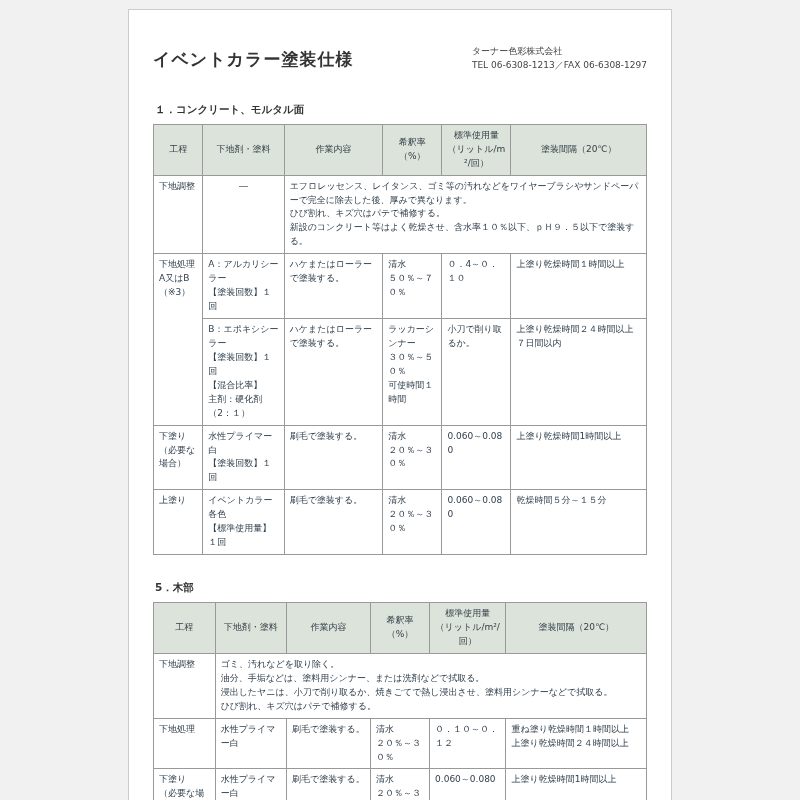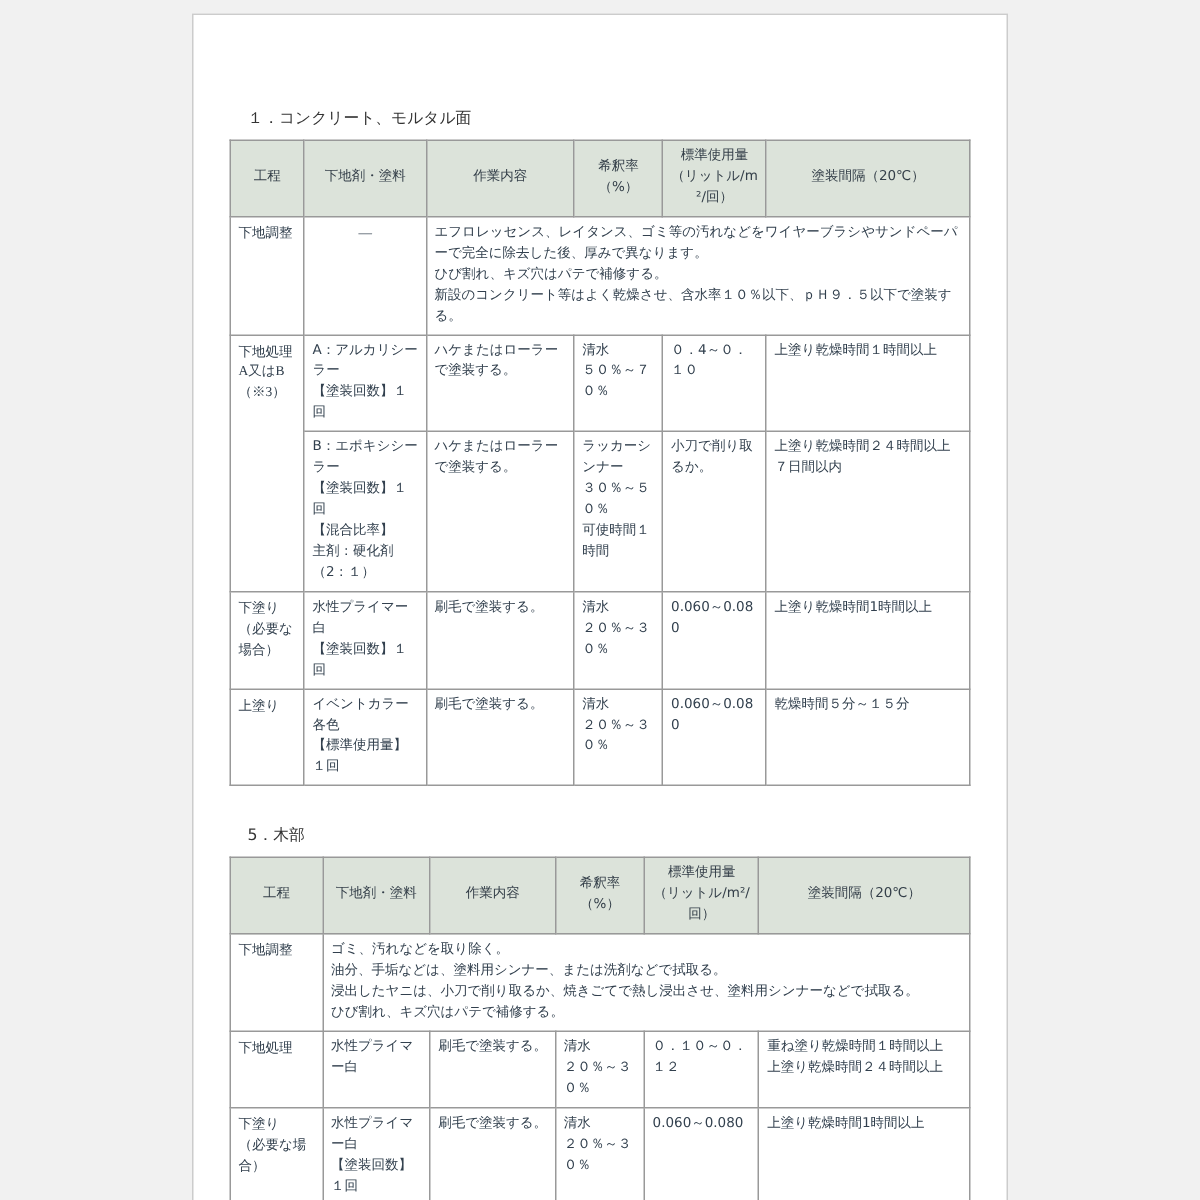--- a/index.html
+++ b/index.html
@@ -32,22 +32,22 @@
   }
   .company-block {
     font-size: 9px;
     line-height: 1.6;
     color: #444;
     text-align: left;
     padding-top: 2px;
   }
   .sec-heading {
     font-size: 10.5px;
-    font-weight: normal;
-    margin: 0 0 7px 12px;
+    font-weight: bold;
+    margin: 0 0 7px 2px;
     color: #333;
   }
   table.spec {
     border-collapse: collapse;
     width: 100%;
     table-layout: fixed;
     margin-bottom: 26px;
   }
   table.spec th, table.spec td {
     border: 1px solid #999999;
@@ -62,29 +62,33 @@
   }
   table.spec th {
     background: #dce3da;
     font-weight: normal;
     text-align: center;
     vertical-align: middle;
     color: #333e48;
   }
   td.proc {
     vertical-align: middle;
-    font-family: Liberation Serif, serif;
   }
 </style>
 </head>
 <body>
 
 <div class="page">
 
   <div class="doc-header">
+    <h1 class="doc-title">イベントカラー塗装仕様</h1>
+    <div class="company-block">
+      <div>ターナー色彩株式会社</div>
+      <div>TEL 06-6308-1213／FAX 06-6308-1297</div>
+    </div>
   </div>
 
   <h2 class="sec-heading">１．コンクリート、モルタル面</h2>
 
   <table class="spec">
     <colgroup>
       <col style="width:10%">
         <col style="width:16.5%">
         <col style="width:20%">
       <col style="width:12%">

